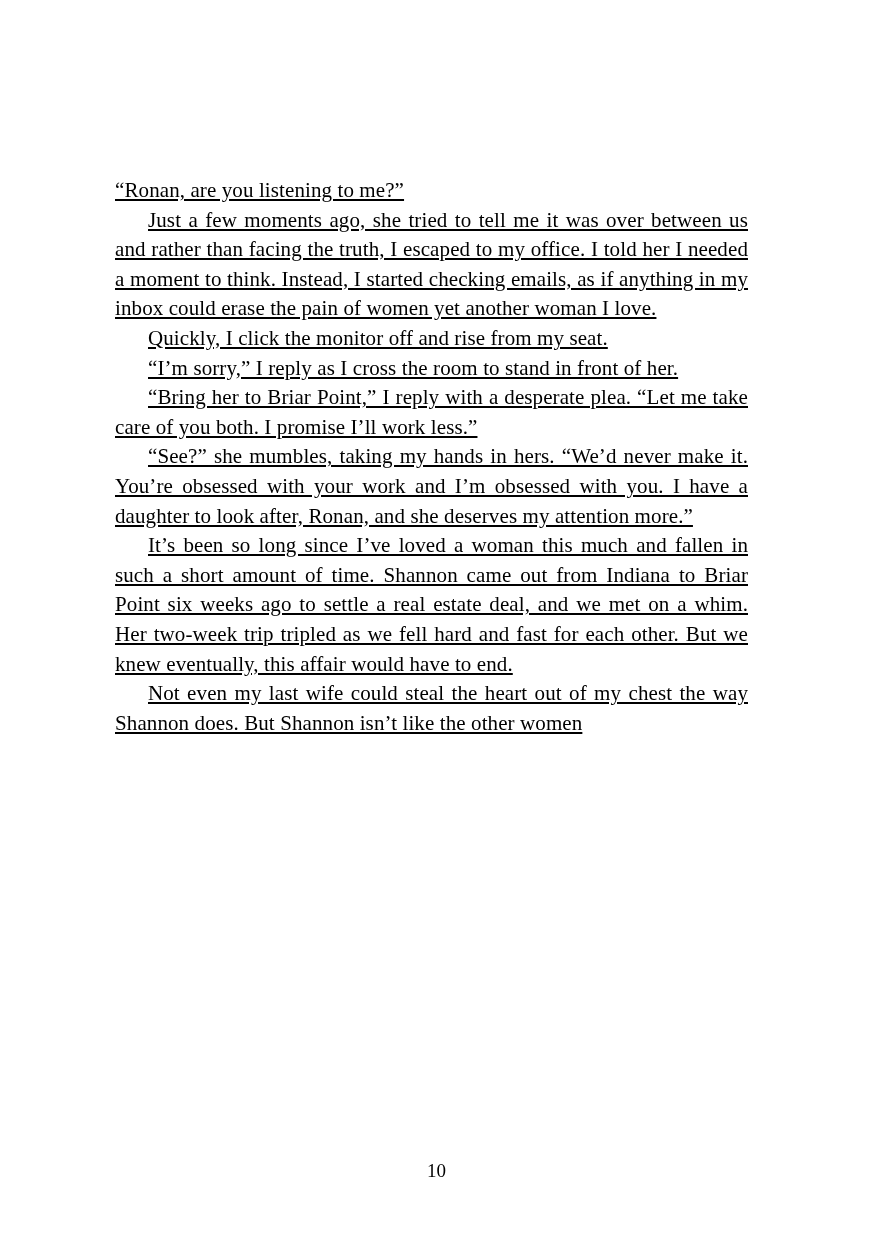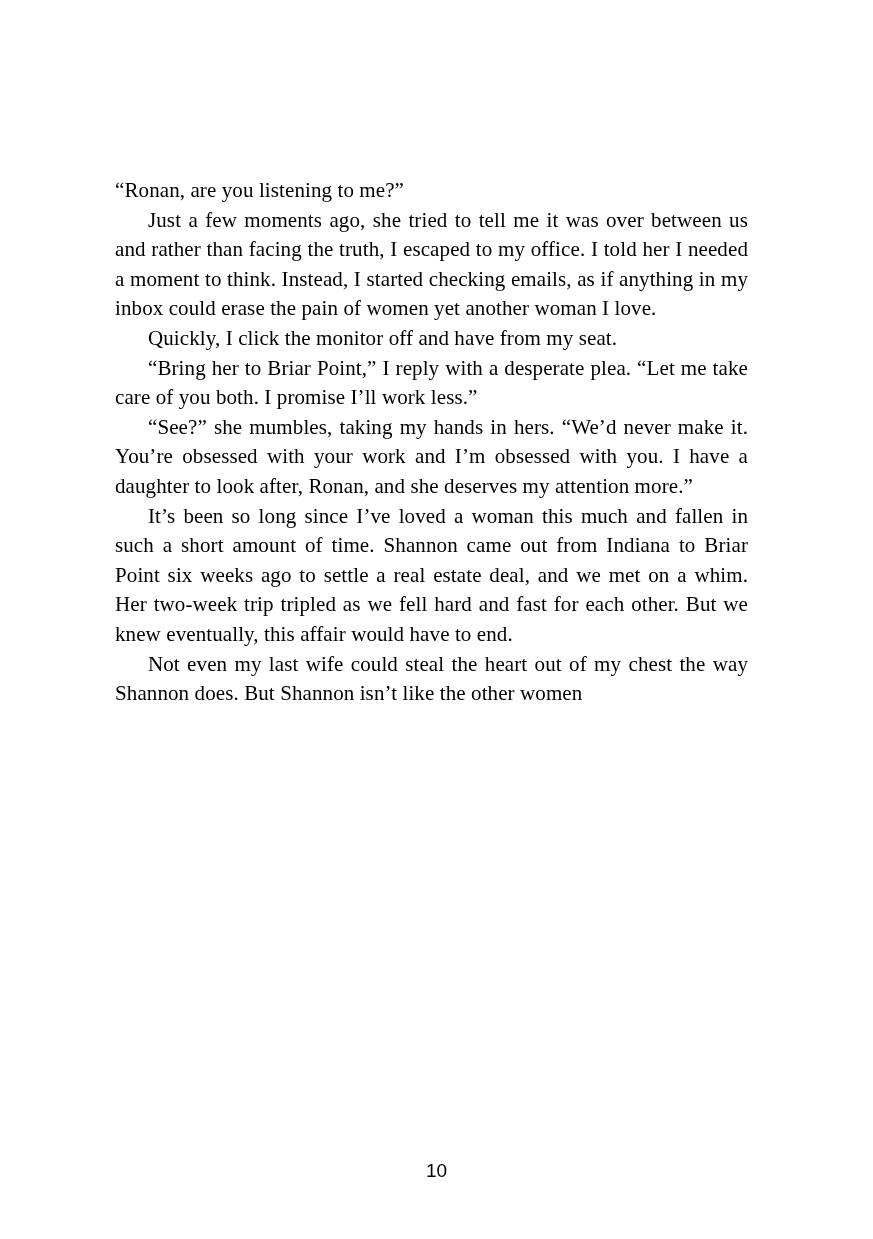--- a/index.html
+++ b/index.html
@@ -23,44 +23,46 @@
     font-family: "Liberation Serif", serif;
     font-size: 21px;
     line-height: 29.6px;
     text-align: justify;
     text-justify: inter-word;
     letter-spacing: 0.1px;
   }
   .text-block p {
     margin: 0;
     padding: 0;
+    text-decoration: underline;
   }
   .text-block p.indented {
     text-indent: 33px;
   }
   .page-number {
     position: absolute;
     left: 0;
     right: 0;
     top: 1160px;
     text-align: center;
-    font-family: Liberation Sans, sans-serif;
+    font-family: Liberation Serif, serif;
     font-size: 19px;
     color: #000000;
   }
 </style>
 </head>
 <body>
 
 <div class="page">
 
   <div class="text-block">
     <p>“Ronan, are you listening to me?”</p>
     <p class="indented">Just a few moments ago, she tried to tell me it was over between us and rather than facing the truth, I escaped to my office. I told her I needed a moment to think. Instead, I started checking emails, as if anything in my inbox could erase the pain of women yet another woman I love.</p>
-    <p class="indented">Quickly, I click the monitor off and have from my seat.</p>
+    <p class="indented">Quickly, I click the monitor off and rise from my seat.</p>
+    <p class="indented">“I’m sorry,” I reply as I cross the room to stand in front of her.</p>
     <p class="indented">“Bring her to Briar Point,” I reply with a desperate plea. “Let me take care of you both. I promise I’ll work less.”</p>
     <p class="indented">“See?” she mumbles, taking my hands in hers. “We’d never make it. You’re obsessed with your work and I’m obsessed with you. I have a daughter to look after, Ronan, and she deserves my attention more.”</p>
     <p class="indented">It’s been so long since I’ve loved a woman this much and fallen in such a short amount of time. Shannon came out from Indiana to Briar Point six weeks ago to settle a real estate deal, and we met on a whim. Her two-week trip tripled as we fell hard and fast for each other. But we knew eventually, this affair would have to end.</p>
     <p class="indented">Not even my last wife could steal the heart out of my chest the way Shannon does. But Shannon isn’t like the other women</p>
   </div>
 
   <div class="page-number">10</div>
 
 </div>
 

